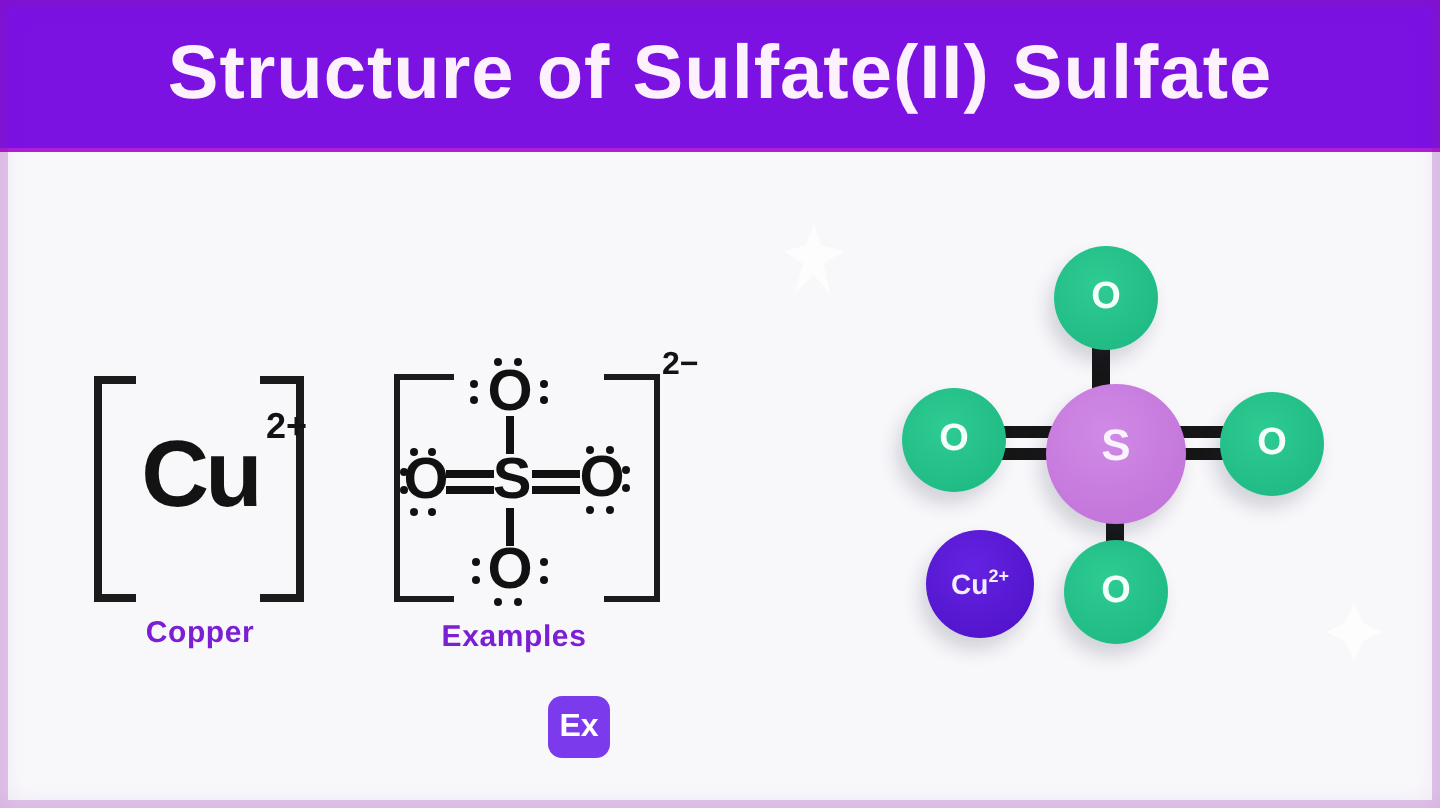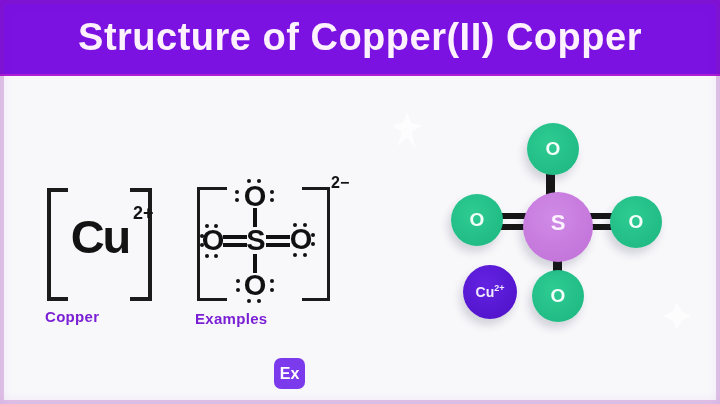--- a/index.html
+++ b/index.html
@@ -50,21 +50,21 @@
   .copper-block .bracket.right { left: 85px; top: 8px; width: 22px; height: 113px; border-width: 4px 4px 4px 0; }
   .cu-symbol {
     position: absolute; left: 55px; top: 58px; transform: translate(-50%, -53%);
     font-size: 47px; font-weight: bold; color: #131313; letter-spacing: -2px;
   }
   .cu-charge {
     position: absolute; left: 133px; top: 203px;
     font-size: 18px; font-weight: bold; color: #131313; z-index: 6;
   }
   .ion-label {
-    position: absolute; 
+    position: absolute; text-align: center;
     font-size: 15px; font-weight: bold; color: #7a1fd4; letter-spacing: 0.3px;
   }
   .copper-block .ion-label { left: 0; width: 110px; top: 128px; }
 
   
   .sulfate-block { position: absolute; left: 195px; top: 170px; width: 165px; height: 165px; z-index: 4; }
   .sulfate-block .bracket.left  { left: 2px;   top: 17px; width: 30px; height: 114px; border-width: 3px 0 3px 3px; }
   .sulfate-block .bracket.right { left: 107px; top: 17px; width: 28px; height: 114px; border-width: 3px 3px 3px 0; }
   .sulfate-charge {
     position: absolute; left: 136px; top: 4px;
@@ -121,35 +121,35 @@
   }
   .atom.copper-ion {
     width: 54px; height: 54px; left: 23px; top: 160px;
     font-size: 14px;
     background: radial-gradient(circle at 42% 35%, #6323e2, #5314cc 78%);
     color: #f2ecff;
   }
   .atom.copper-ion sup { font-size: 9px; margin-top: -8px; }
 
   
-  .logo { position: absolute; left: 274px; top: 358px; display: flex; align-items: center; z-index: 4; }
+  .logo { position: absolute; left: 274px; top: 348px; display: flex; align-items: center; z-index: 4; }
   .logo-badge {
     width: 31px; height: 31px; border-radius: 7px; background: #7c3aed;
     color: #ffffff; font-size: 16px; font-weight: bold;
     display: flex; align-items: center; justify-content: center;
   }
   .logo-text { margin-left: 9px; font-size: 21px; font-weight: bold; color: #18182b; letter-spacing: 0.2px; }
 </style>
 </head>
 <body>
 
 <div class="frame">
 
   <div class="banner">
-    <h1>Structure of Copper(II) Copper</h1>
+    <h1>Structure of Sulfate(II) Sulfate</h1>
   </div>
 
   <div class="sparkle s1"></div>
   <div class="sparkle s2"></div>
 
   <section class="copper-block">
     <div class="bracket left"></div>
     <div class="bracket right"></div>
     <div class="cu-symbol">Cu</div>
     <div class="ion-label">Copper</div>

